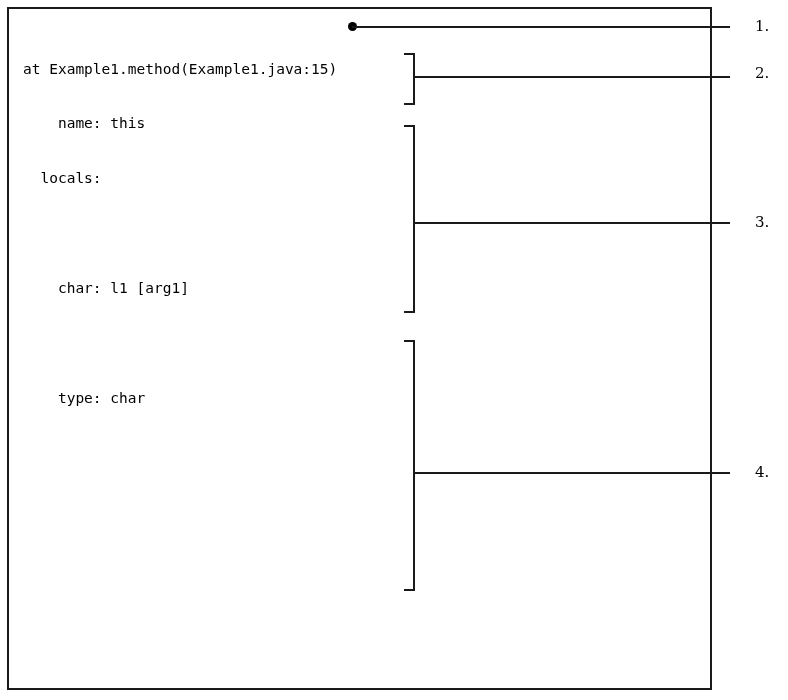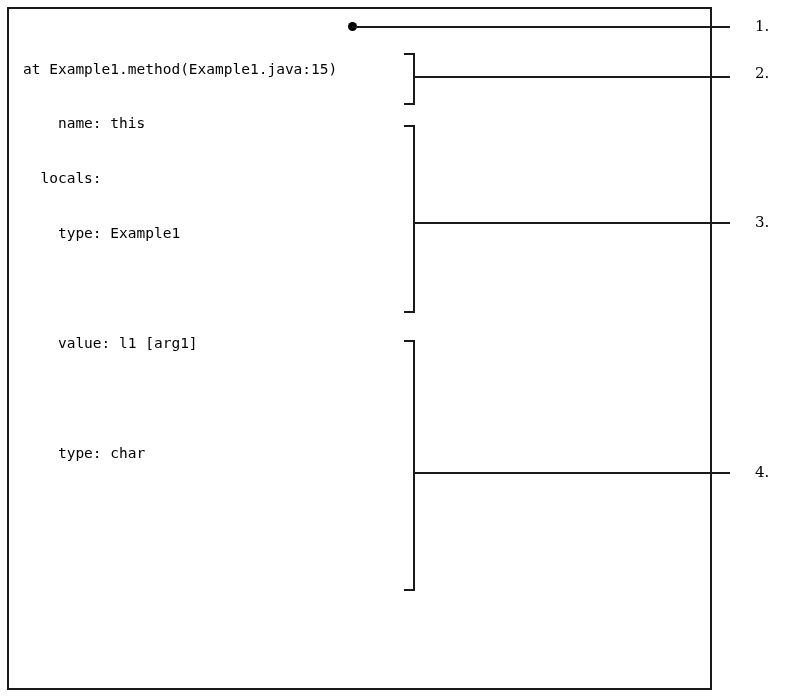--- a/index.html
+++ b/index.html
@@ -81,23 +81,22 @@
 </head>
 <body>
 
 <div id="root">
 
   <div id="code-box">
     <div id="code-text">
       <div class="code-line">at Example1.method(Example1.java:15)</div>
       <div class="code-line">    name: this</div>
       <div class="code-line">  locals:</div>
-      <div class="code-line">    type: Example1</div>
       <div class="code-line blank">&nbsp;</div>
-      <div class="code-line">    value: l1 [arg1]</div>
+      <div class="code-line">    char: l1 [arg1]</div>
       <div class="code-line blank">&nbsp;</div>
       <div class="code-line">    type: char</div>
       
       
       
       
       
       
       
       

